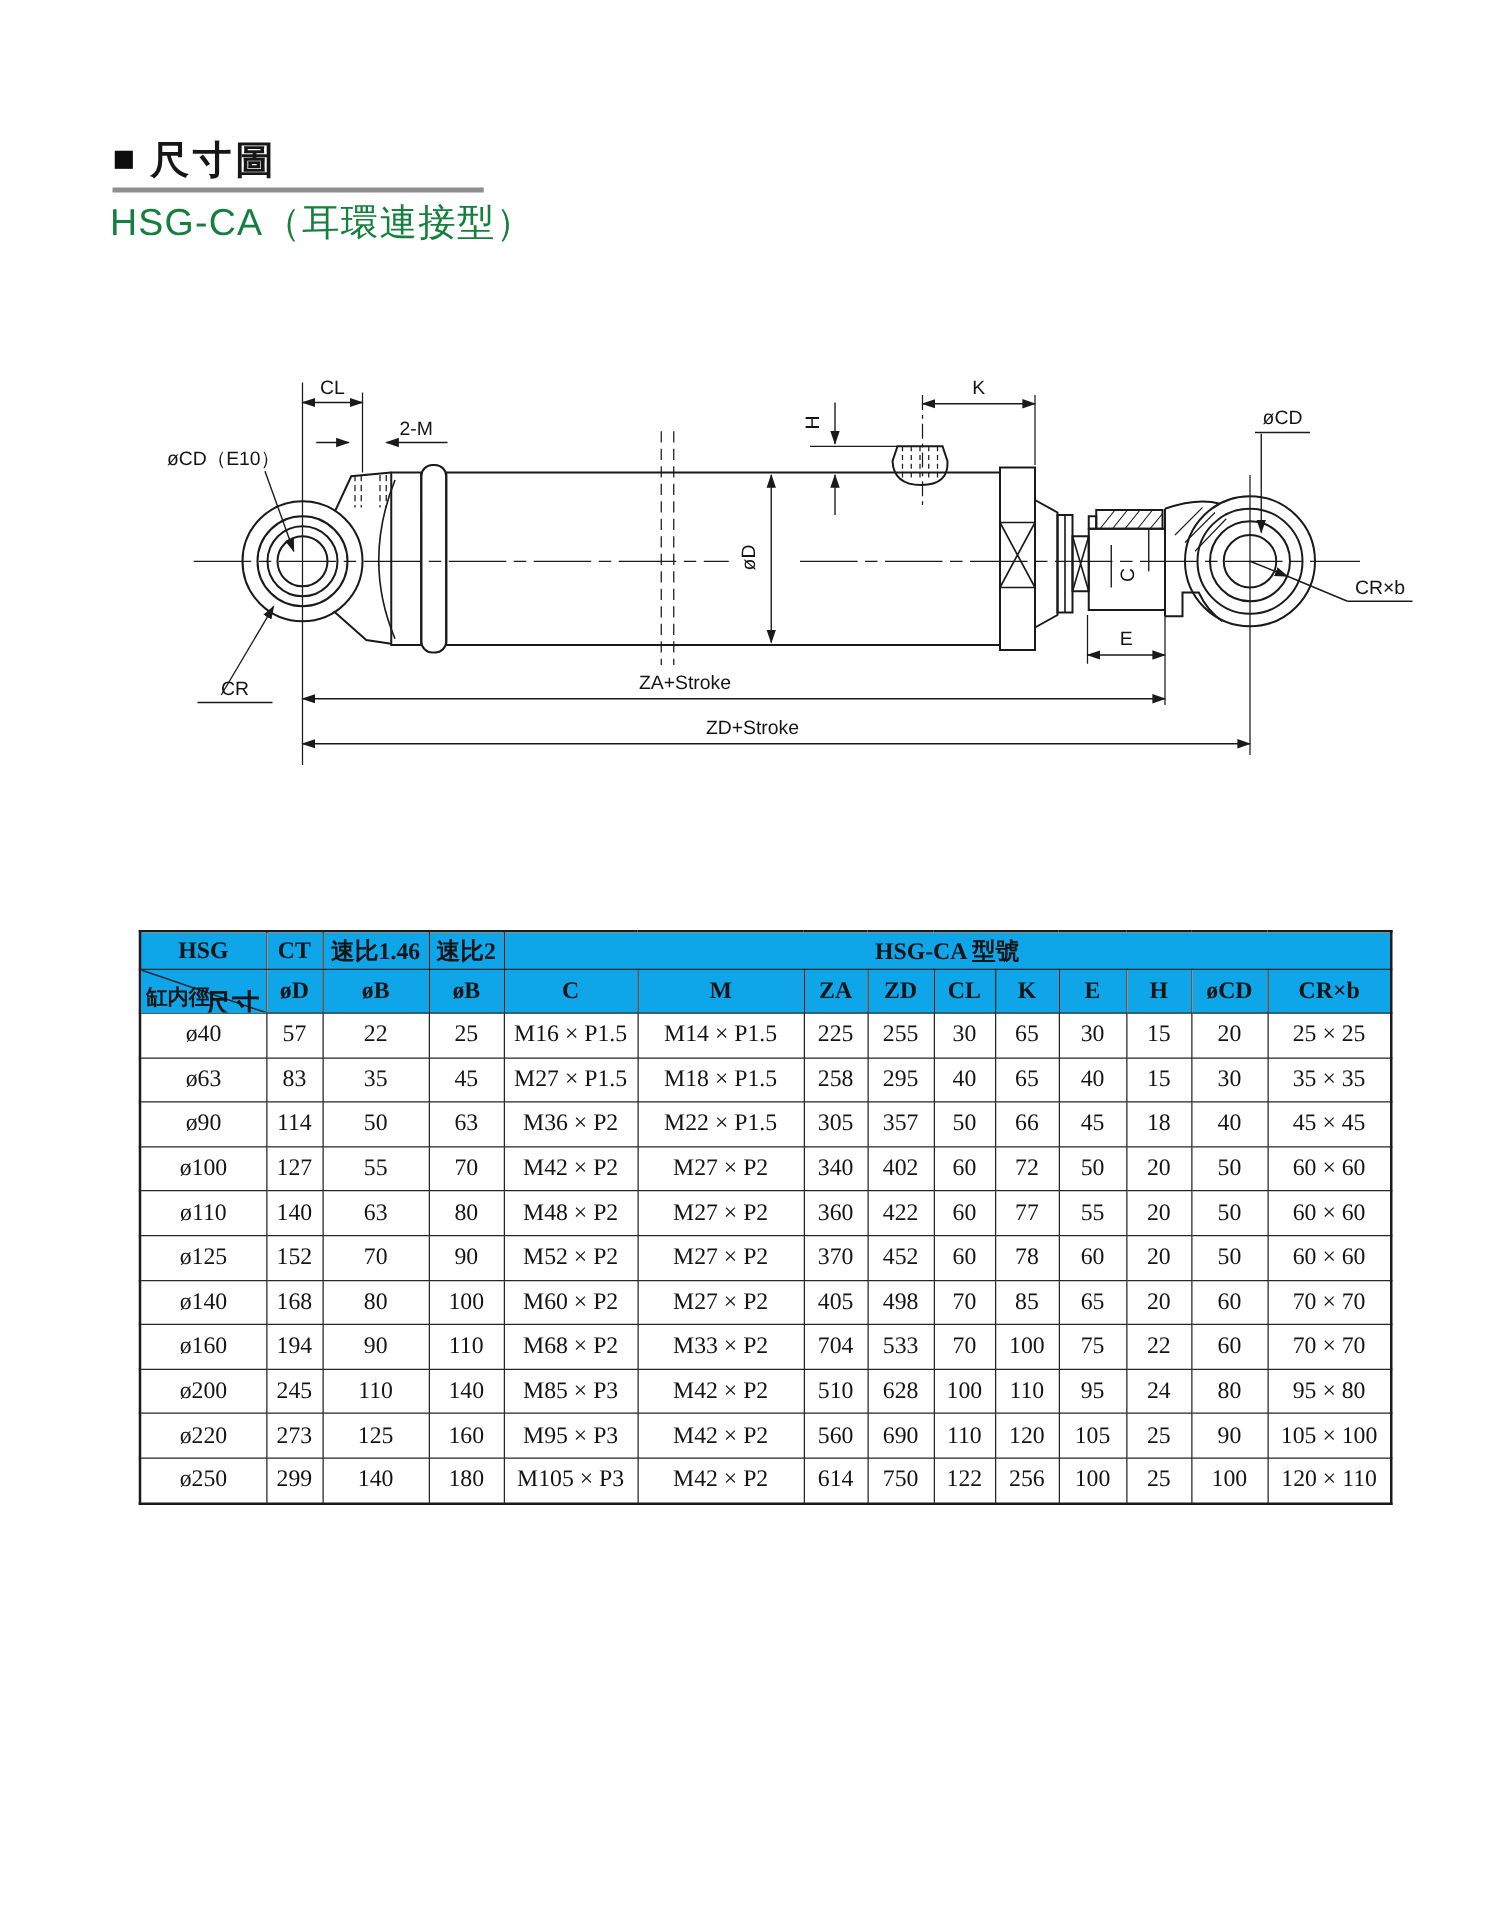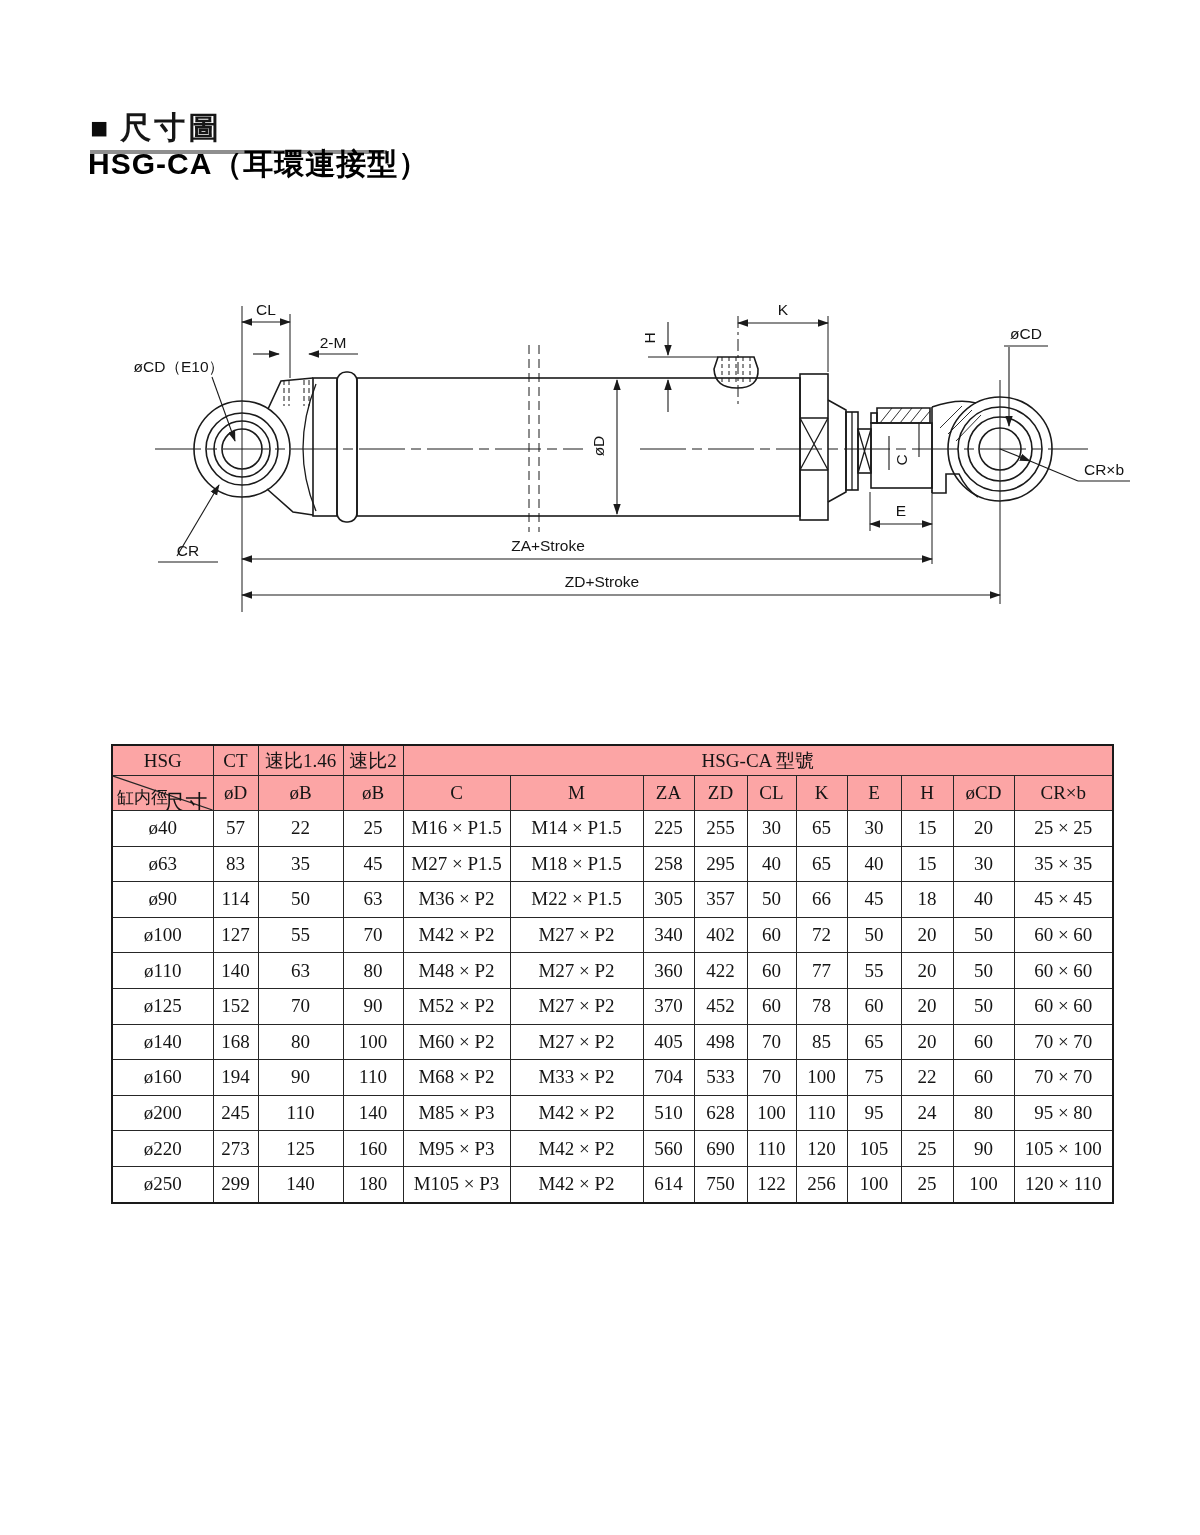--- a/index.html
+++ b/index.html
@@ -5,41 +5,41 @@
   html,body{margin:0;padding:0;background:#ffffff;}
   .page{
     position:relative;width:1200px;height:1535px;background:#ffffff;overflow:hidden;
     font-family:"Liberation Sans",sans-serif;color:#1a1a1a;
   }
   
   .section-head{position:absolute;left:90px;top:107px;display:flex;align-items:center;gap:12px;}
   .section-marker{font-size:30px;line-height:30px;color:#0c0c0c;}
   .section-title{font-size:31px;font-weight:700;letter-spacing:3px;color:#161616;}
   .title-rule{position:absolute;left:90px;top:150px;width:297px;height:4px;background:#8f8f8f;}
-  .subtitle{position:absolute;left:88px;top:144px;font-size:30px;font-weight:700;letter-spacing:1px;color:#000000;}
+  .subtitle{position:absolute;left:88px;top:158px;font-size:30px;font-weight:400;letter-spacing:1px;color:#15803d;}
   
   .diagram{position:absolute;left:0;top:270px;}
   .diagram .o{fill:none;stroke:#1a1a1a;stroke-width:1.6px;}
   .diagram .o2{fill:none;stroke:#1a1a1a;stroke-width:1.3px;}
   .diagram .t{fill:none;stroke:#1a1a1a;stroke-width:1px;}
   .diagram .d{fill:none;stroke:#1a1a1a;stroke-width:1.1px;}
   .diagram .hatch{fill:none;stroke:#1a1a1a;stroke-width:0.9px;}
   .diagram text{font-family:"Liberation Sans",sans-serif;font-size:15.5px;fill:#141414;}
   
   table.spec{
     position:absolute;left:111px;top:744px;width:1001px;
     border-collapse:collapse;table-layout:fixed;
     font-family:"Liberation Serif","DejaVu Serif",serif;font-size:19px;color:#141414;
     border:2px solid #1a1a1a;
   }
   table.spec th,table.spec td{
     border:1.5px solid #262626;text-align:center;vertical-align:middle;padding:0;
     font-weight:normal;overflow:hidden;white-space:nowrap;
   }
-  table.spec thead th{background:#fca5a5;}
+  table.spec thead th{background:#0ea5e9;font-weight:bold;}
   table.spec thead tr.r1 th{height:29px;}
   table.spec thead tr.r2 th{height:34px;}
   table.spec tbody td{height:34.6px;background:#ffffff;}
   th.diag{position:relative;}
   th.diag svg{position:absolute;left:0;top:0;width:100%;height:100%;}
   th.diag .diag-top{position:absolute;right:5px;top:12px;font-size:22px;}
   th.diag .diag-bottom{position:absolute;left:4px;bottom:1px;font-size:17px;}
 </style>
 </head>
 <body>

